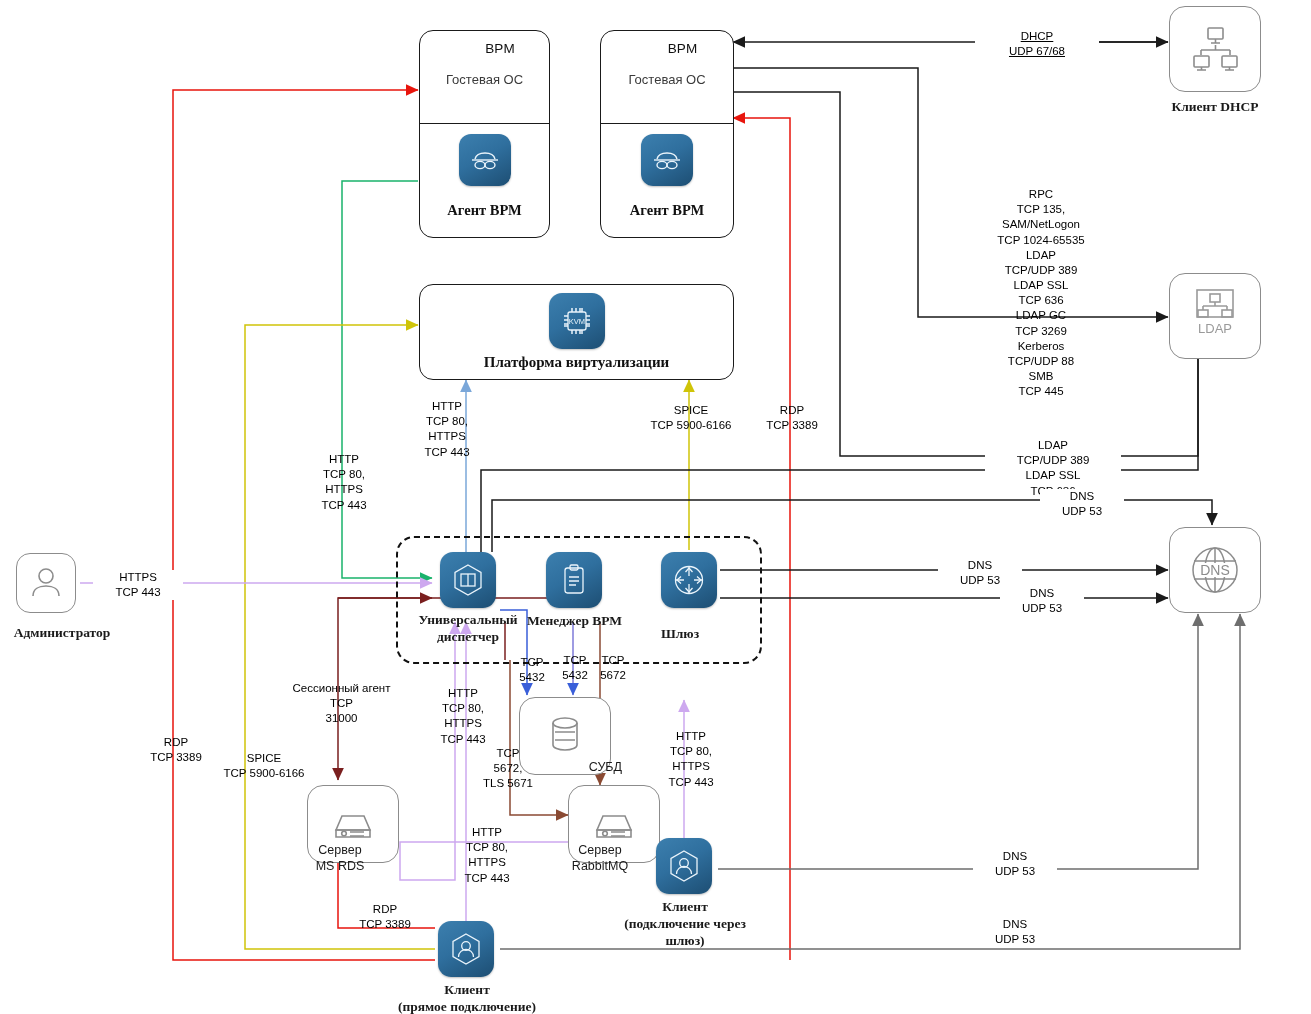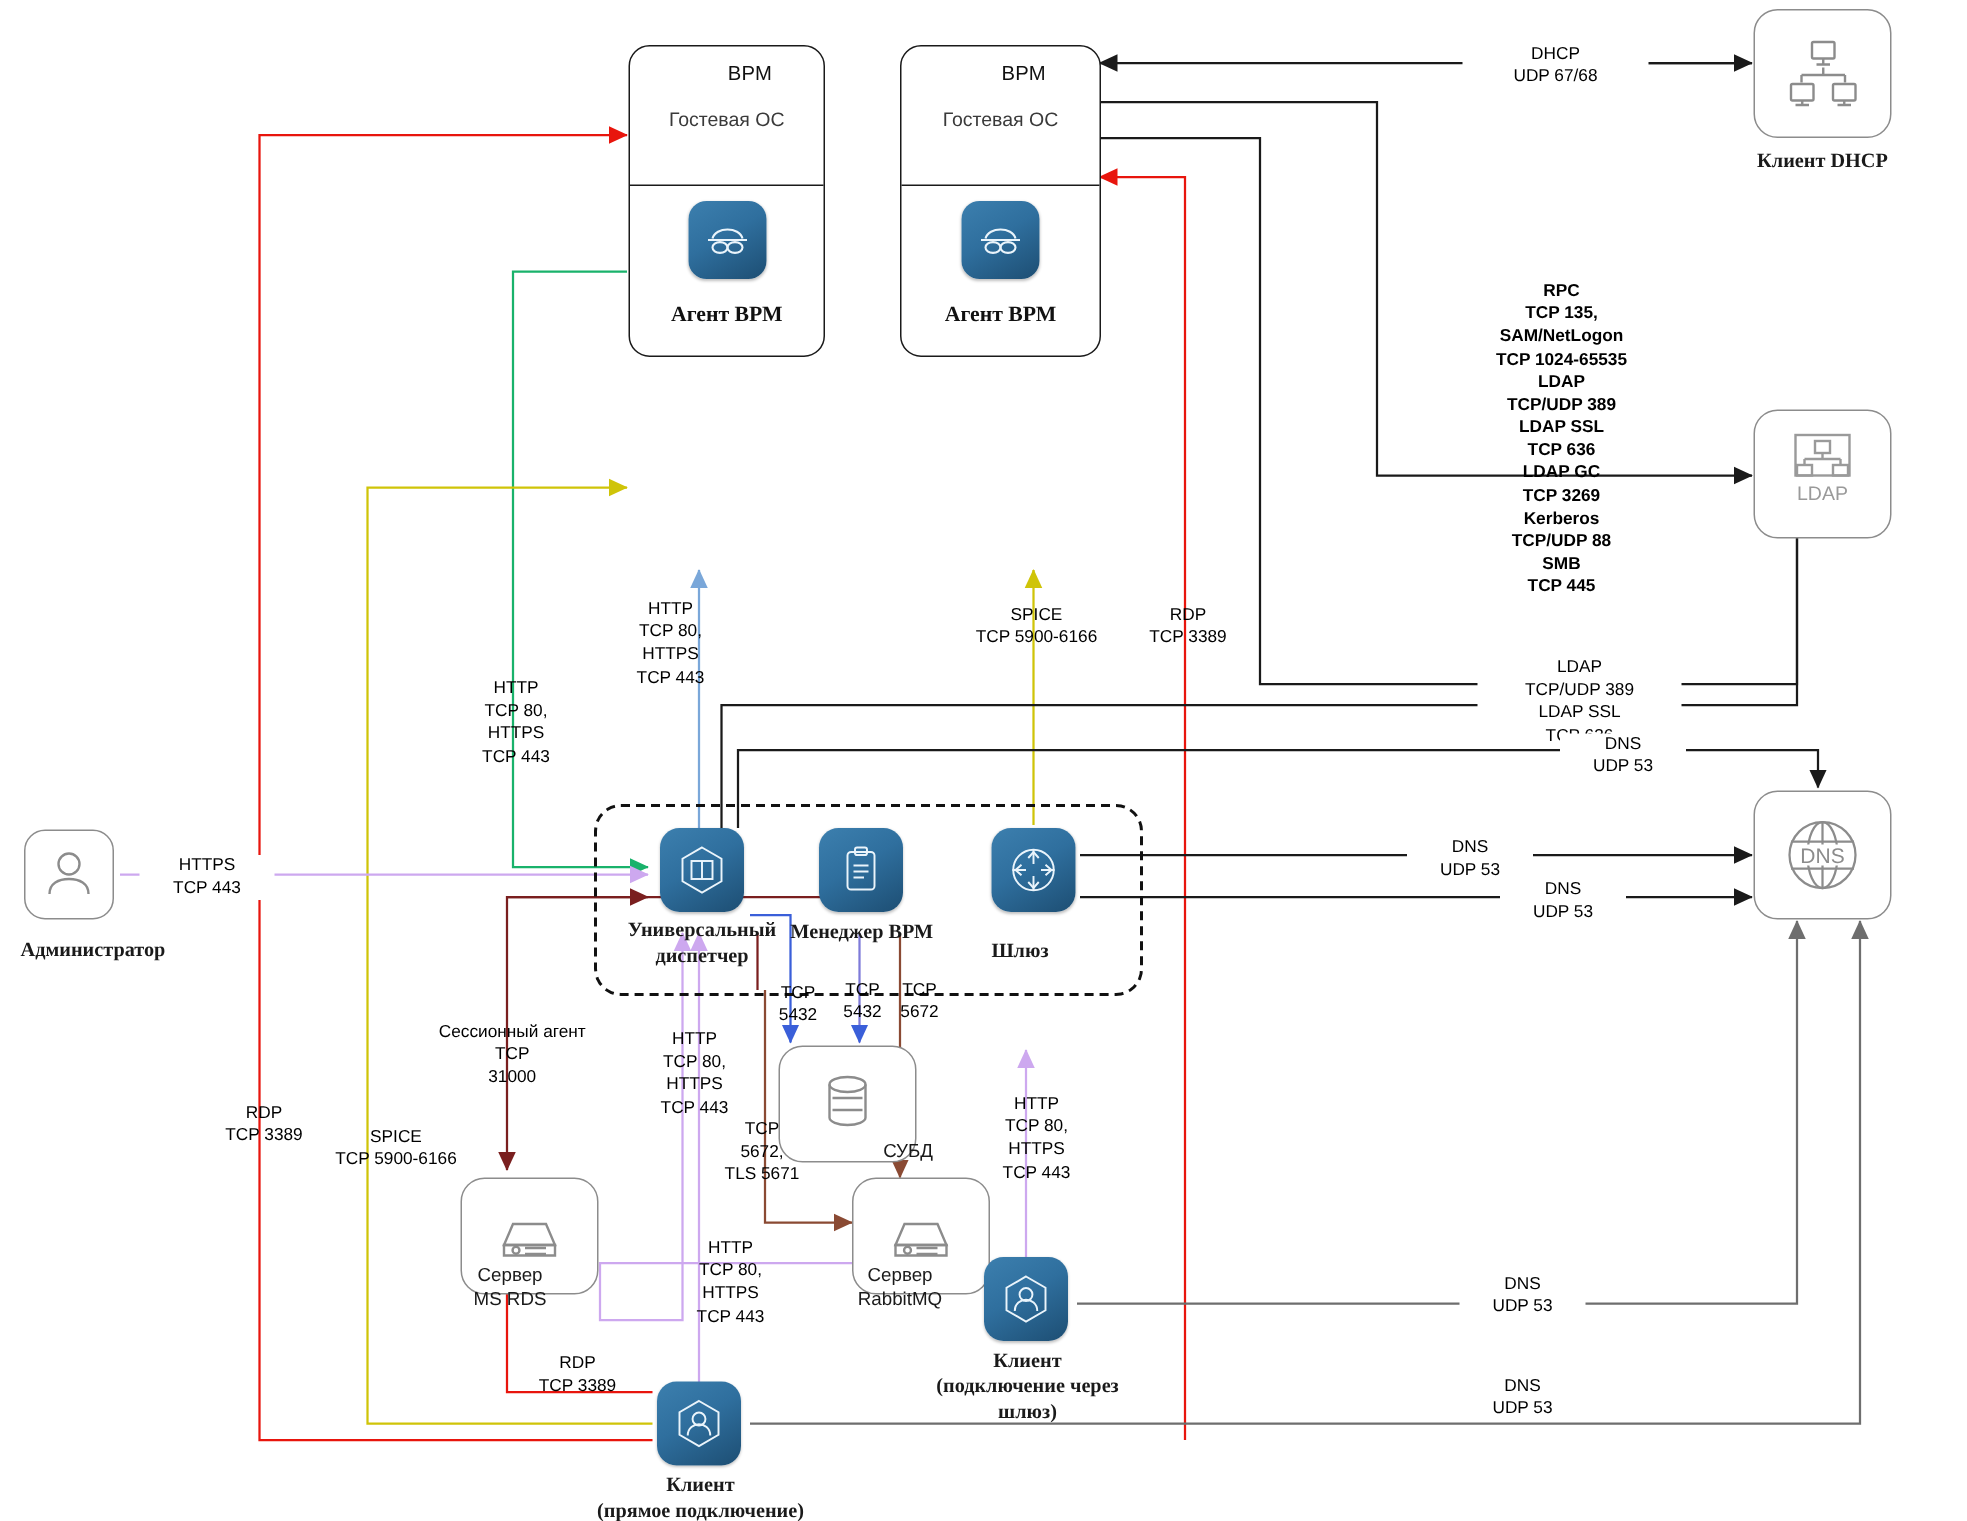--- a/index.html
+++ b/index.html
@@ -170,20 +170,35 @@
           <path d="M4 17 H30"></path>
           <ellipse cx="12" cy="22" rx="5" ry="3.6"></ellipse>
             <ellipse cx="22" cy="22" rx="5" ry="3.6"></ellipse>
           <path d="M17 21.5 h0.2"></path>
         </svg>
       </div>
       <div class="vpm-agent-label">Агент ВРМ</div>
     </div>
   </div>
 
+  <div class="node plat-box" style="left:419px;top:284px;width:315px;height:96px;">
+    <div class="sq-icon">
+      <svg width="40" height="40" viewBox="0 0 40 40" fill="none" stroke="#eaf4fb" stroke-width="1.3">
+        <rect x="11" y="11" width="18" height="18" rx="2"></rect>
+        <g stroke-width="1.5">
+          <path d="M15 7 v4M19 7 v4M23 7 v4M25 7v4"></path>
+            <path d="M15 29 v4M19 29 v4M23 29 v4M25 29v4"></path>
+          <path d="M7 15 h4M7 19 h4M7 23 h4M7 25h4"></path>
+            <path d="M29 15 h4M29 19 h4M29 23 h4M29 25h4"></path>
+        </g>
+        <text x="20" y="23" font-size="7.5" fill="#eaf4fb" stroke="none" text-anchor="middle" font-family="Liberation Sans, sans-serif">KVM</text>
+      </svg>
+    </div>
+    <div class="plat-label">Платформа виртуализации</div>
+  </div>
 
   <div class="dash-group" style="left:396px;top:536px;width:362px;height:124px;"></div>
 
   <div class="node" style="left:440px;top:552px;">
     <div class="sq-icon">
       <svg width="38" height="38" viewBox="0 0 38 38" fill="none" stroke="#eaf4fb" stroke-width="1.3">
         <path d="M19 4 L32 11.5 V26.5 L19 34 L6 26.5 V11.5 Z"></path>
         <rect x="12" y="13" width="14" height="12"></rect>
         <path d="M19 13 v12"></path>
       </svg>
@@ -309,24 +324,24 @@
         <path d="M19 4 L32 11.5 V26.5 L19 34 L6 26.5 V11.5 Z"></path>
         <circle cx="19" cy="16" r="4.3"></circle>
         <path d="M11.5 27 c0-5 4-7.5 7.5-7.5 s7.5 2.5 7.5 7.5"></path>
       </svg>
     </div>
   </div>
   <div class="cap serif" style="left:613px;top:899px;width:144px;white-space:pre-line;">Клиент
 (подключение через
 шлюз)</div>
 
-  <div class="elabel" style="left:975px;top:29px;width:120px;">DHCP
+  <div class="elabel" style="left:975px;top:29px;width:120px;text-decoration:underline;">DHCP
 UDP 67/68</div>
 
-  <div class="elabel nb" style="left:955px;top:187px;width:168px;font-weight:bold;">RPC
+  <div class="elabel nb" style="left:955px;top:187px;width:168px;">RPC
 TCP 135,
 SAM/NetLogon
 TCP 1024-65535
 LDAP
 TCP/UDP 389
 LDAP SSL
 TCP 636
 LDAP GC
 TCP 3269
 Kerberos

